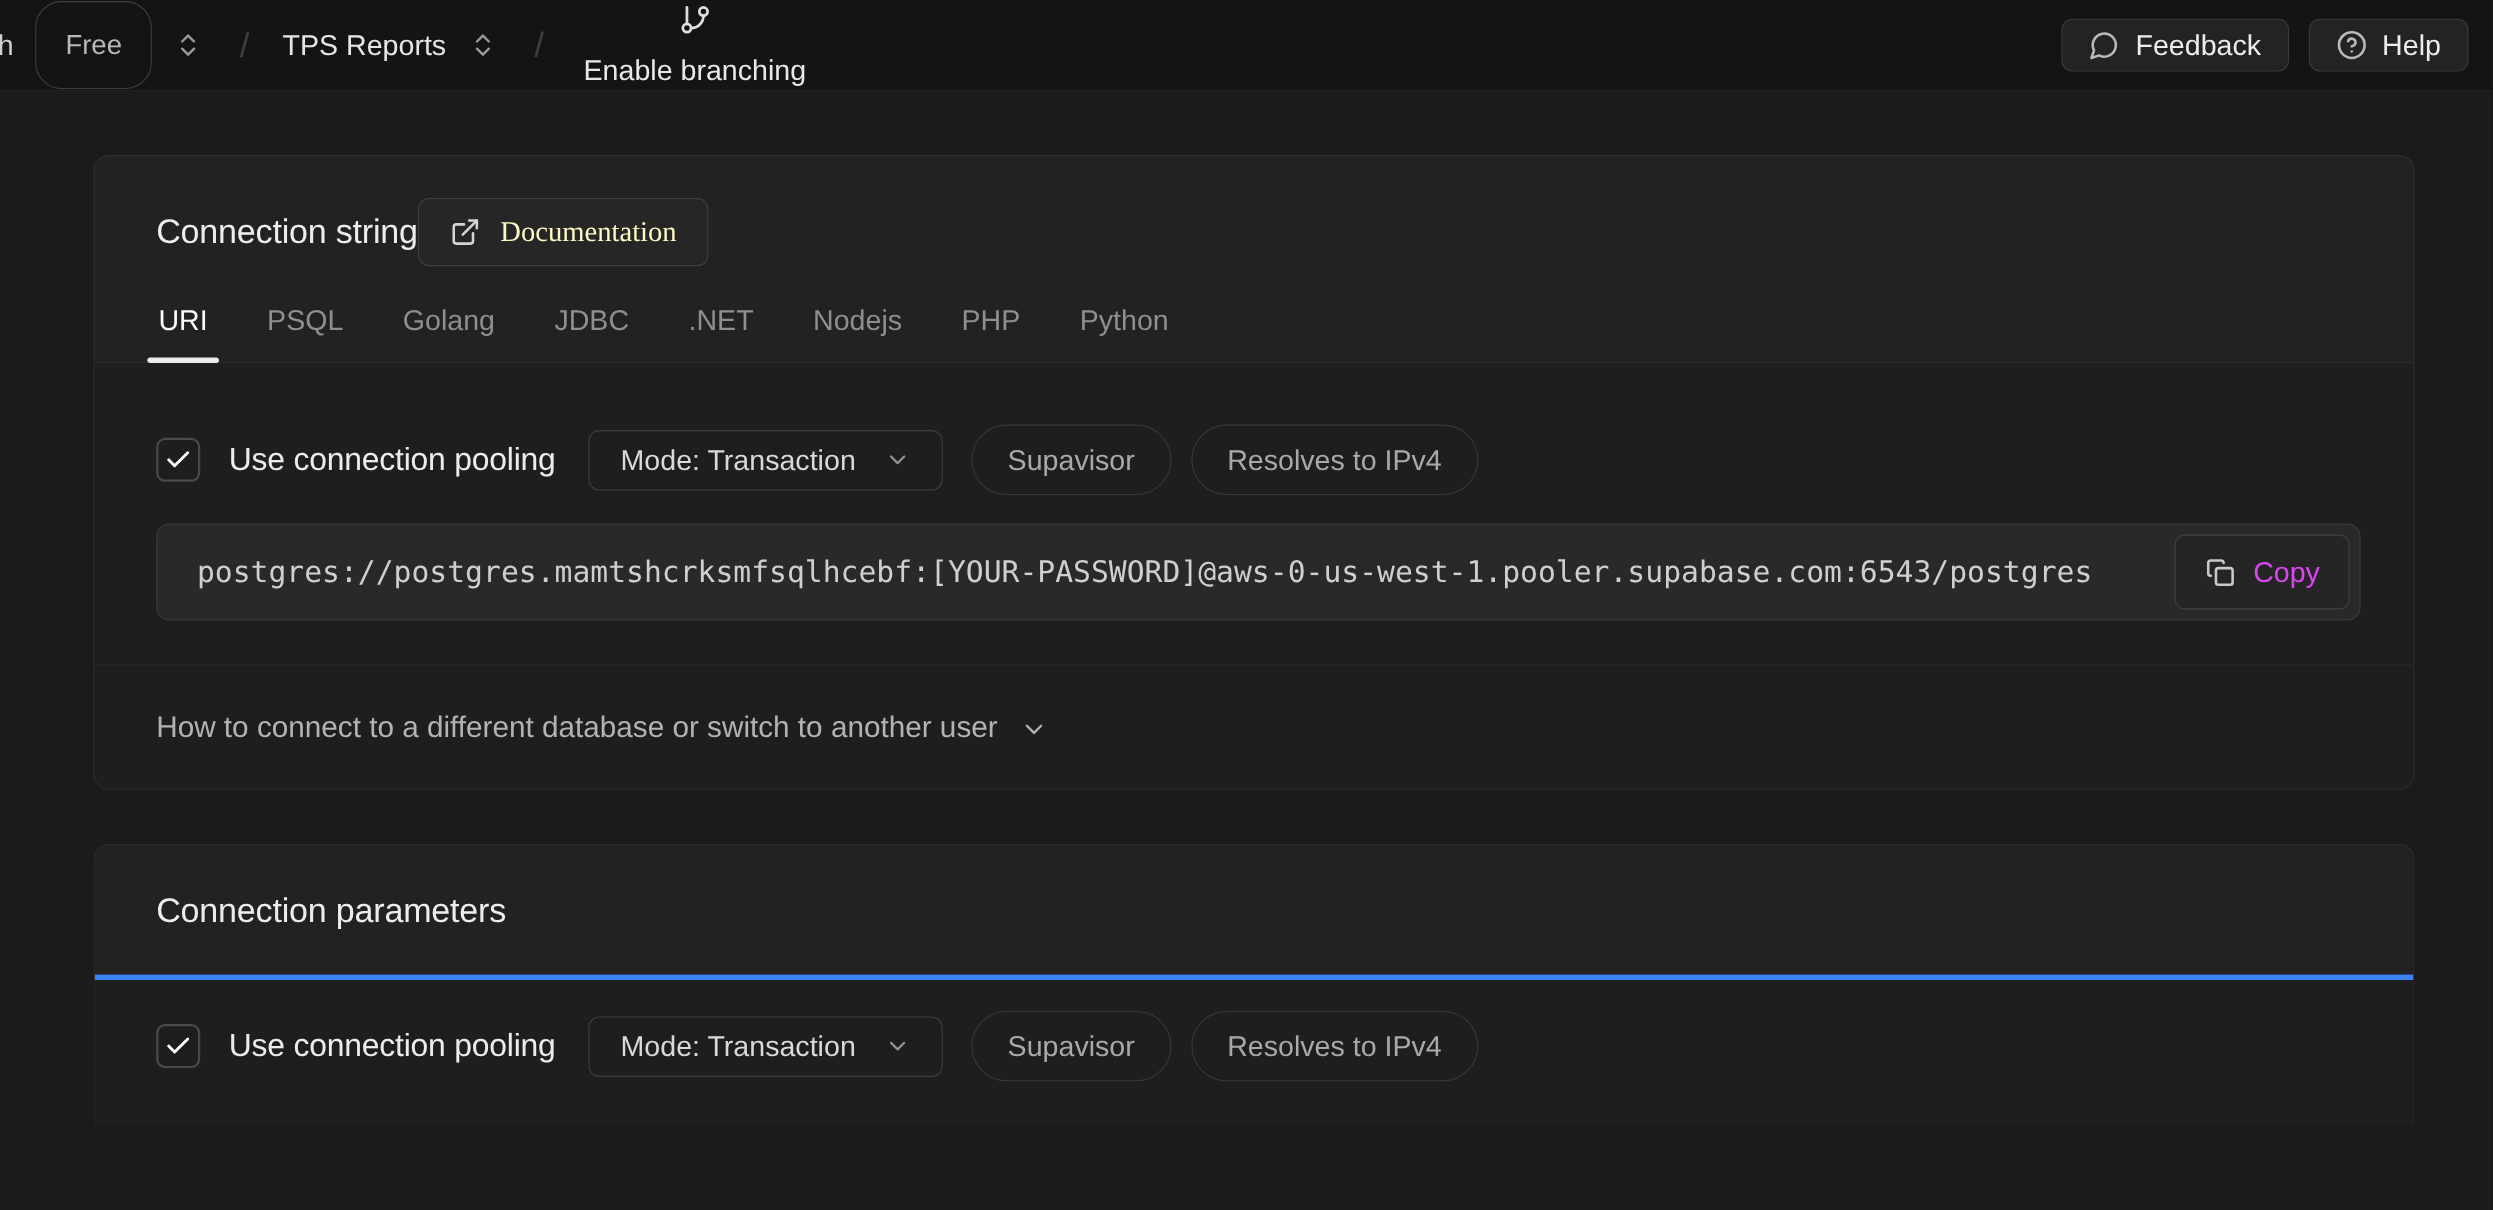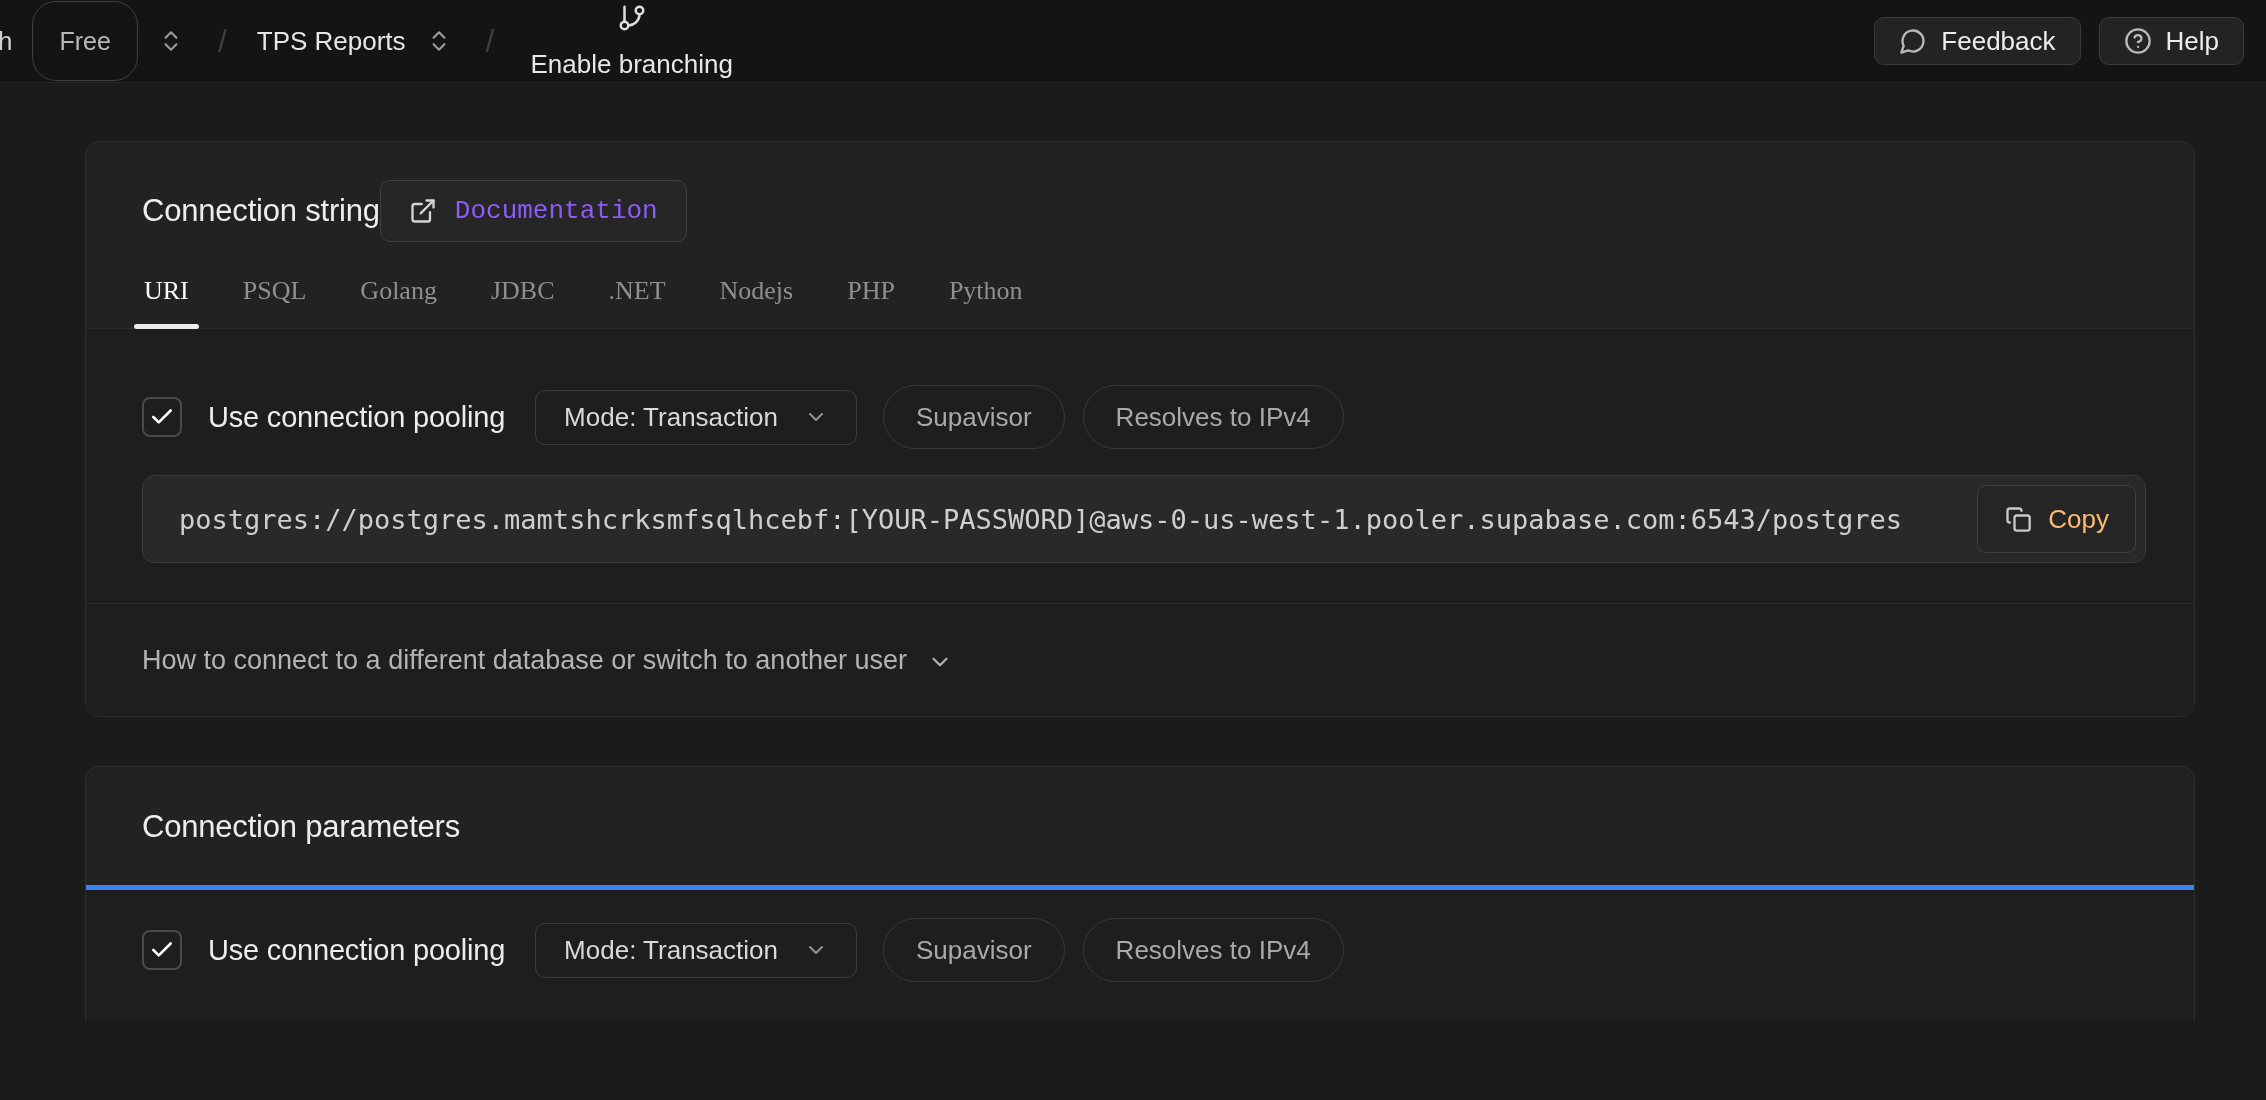--- a/index.html
+++ b/index.html
@@ -27,26 +27,26 @@
   .tb-btn .ic{color:#b9b9ba;}
 
   
   .main{padding:0 71px 0 85px;}
   .page-title{margin:112px 0 0 0;font-size:40px;line-height:48px;font-weight:400;color:#ebebeb;letter-spacing:-0.3px;}
 
   .card{margin-top:58px;border:1px solid #2e2e30;border-radius:14px;background:#222223;overflow:hidden;}
   .card-head{display:flex;align-items:center;padding:38px 48px 0 56px;}
   .card-title{margin:0;font-size:31px;font-weight:400;color:#ededed;letter-spacing:-0.2px;}
   .doc-btn{display:inline-flex;align-items:center;gap:18px;height:62px;padding:0 28px;border-radius:10px;
-           background:#262627;border:1px solid #404042;color:#8b5cf6;font-size:26px;font-family:Liberation Mono, monospace;cursor:pointer;}
+           background:#262627;border:1px solid #404042;color:#fef9c3;font-size:26px;font-family:Liberation Serif, serif;cursor:pointer;}
   .doc-btn .ic{color:#d5d5d5;}
 
   .tabs{display:flex;gap:50px;padding:0 56px;margin-top:26px;border-bottom:1px solid #2b2b2d;}
   .tab{position:relative;background:none;border:none;padding:8px 2px 22px;font-size:26px;color:#8f8f90;
-       font-family:Liberation Serif, serif;cursor:pointer;}
+       font-family:Liberation Sans, sans-serif;cursor:pointer;}
   .tab.active{color:#fafafa;}
   .tab.active::after{content:"";position:absolute;left:-8px;right:-8px;bottom:-1px;height:5px;background:#ececec;border-radius:3px;}
 
   .card-body{background:#1e1e1f;padding:56px 48px 40px 56px;}
   .pool-row{display:flex;align-items:center;}
   .checkbox{width:36px;height:36px;flex:0 0 auto;border:2px solid #4a4a4c;border-radius:8px;background:transparent;
             display:flex;align-items:center;justify-content:center;color:#ffffff;cursor:pointer;}
   .pool-label{margin-left:26px;font-size:29px;color:#ececec;letter-spacing:-0.2px;}
   .mode-select{margin-left:30px;display:inline-flex;align-items:center;gap:26px;height:55px;padding:0 28px;
                border:1px solid #3e3e40;border-radius:10px;background:transparent;color:#d9d9d9;font-size:26px;
@@ -54,21 +54,21 @@
   .mode-select .ic{color:#929293;}
   .pill{display:inline-flex;align-items:center;height:62px;padding:0 32px;border:1px solid #39393b;border-radius:40px;
         color:#a9a9aa;font-size:26px;margin-left:18px;}
   .pill.first{margin-left:26px;}
 
   .conn-input{position:relative;margin-top:26px;height:86px;border:1px solid #3a3a3c;border-radius:12px;
               background:#29292a;display:flex;align-items:center;overflow:hidden;}
   .conn-input code{font-family:"DejaVu Sans Mono",monospace;font-size:27px;color:#cfcfcf;white-space:nowrap;
                    padding-left:36px;}
   .copy-btn{position:absolute;top:9px;right:9px;bottom:9px;display:inline-flex;align-items:center;gap:16px;
-            padding:4px 26px;background:#252526;border:1px solid #404042;border-radius:9px;color:#fdba74;
+            padding:4px 26px;background:#252526;border:1px solid #404042;border-radius:9px;color:#d946ef;
             font-size:26px;font-family:inherit;cursor:pointer;}
   .copy-btn .ic{color:#c9c9c9;}
 
   .card-foot{border-top:1px solid #2b2b2d;background:#1e1e1f;height:112px;display:flex;align-items:center;gap:20px;
              padding:0 56px;color:#b3b3b4;font-size:27px;cursor:pointer;}
   .card-foot .ic{color:#b3b3b4;margin-top:4px;}
 
   
   .card2{margin-top:49px;border-bottom:none;border-bottom-left-radius:0;border-bottom-right-radius:0;}
   .card2-head{padding:42px 56px 40px;border-bottom:5px solid #3b82f6;}

